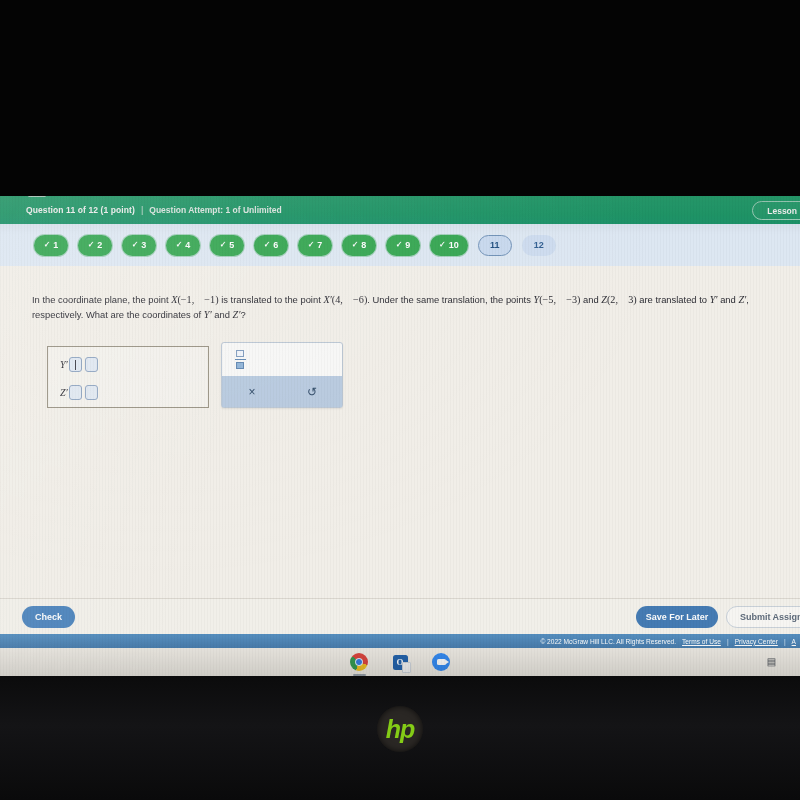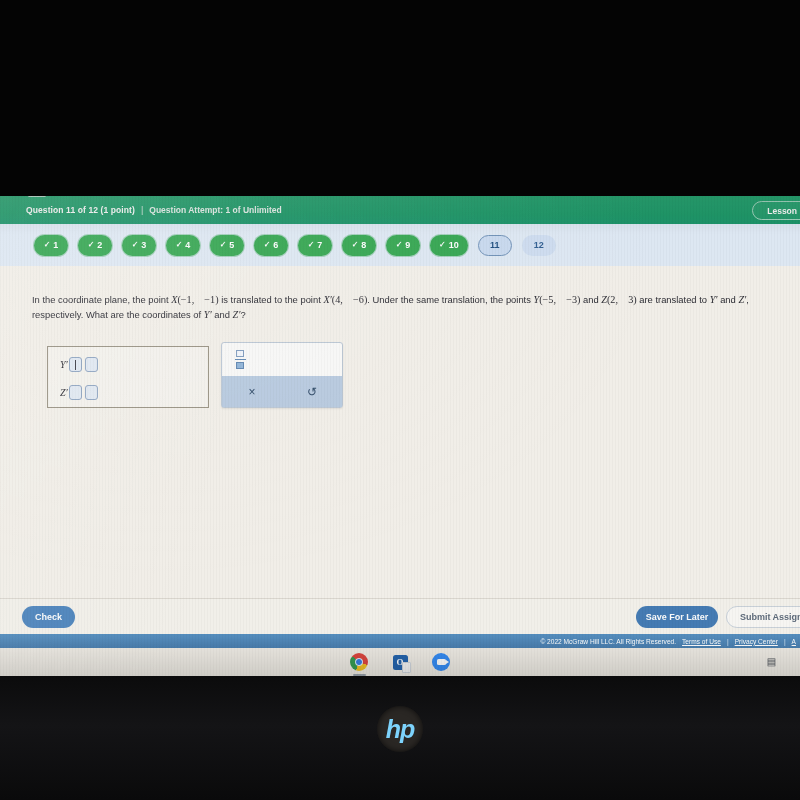--- a/index.html
+++ b/index.html
@@ -31,21 +31,21 @@
     background: linear-gradient(180deg, #0b0b0c 0%, #141416 40%, #0a0a0b 100%);
   }
   #hp-logo {
     position: absolute;
     left: 50%;
     top: 706px;
     transform: translateX(-50%);
     width: 46px; height: 46px;
     border-radius: 50%;
     background: #2a2724;
-    color: #7dd3fc;
+    color: #84cc16;
     font-family: "Liberation Sans", sans-serif;
     font-size: 25px;
     font-weight: bold;
     font-style: italic;
     letter-spacing: -1px;
     display: flex;
     align-items: center;
     justify-content: center;
     box-shadow: inset 0 0 6px rgba(0,0,0,.7);
   }

